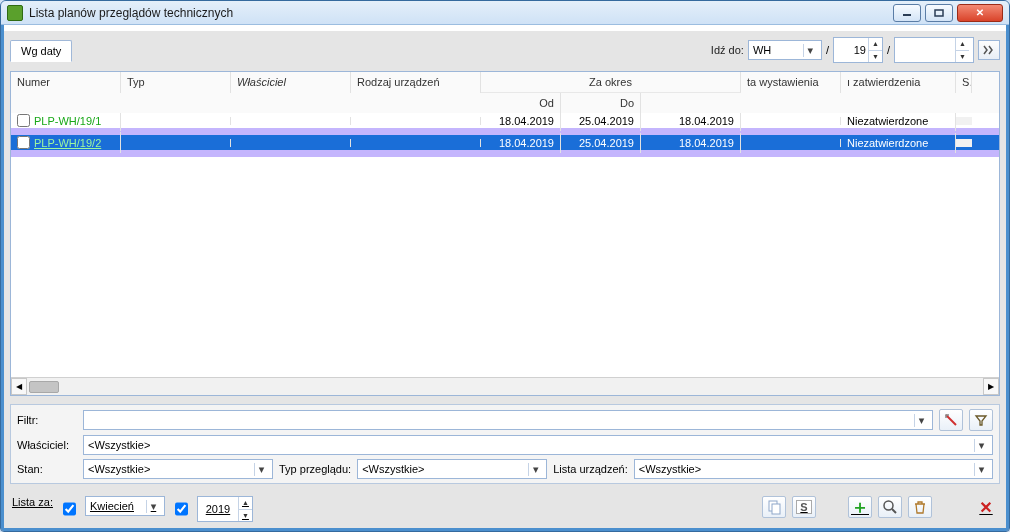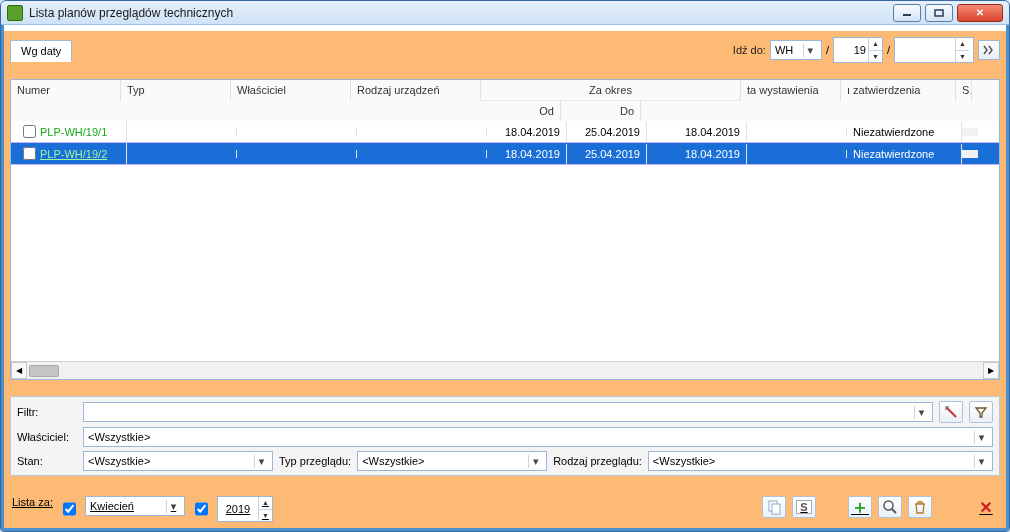--- a/index.html
+++ b/index.html
@@ -33,23 +33,23 @@
     border-radius: 3px;
     border: 1px solid #5a7da6;
     display:flex; align-items:center; justify-content:center;
     background: linear-gradient(#f7fbff,#d3e4f6);
     color:#2a3d55;
   }
   .win-btn.close { background: linear-gradient(#f38a74,#d9432a); border-color:#9c2b17; color:#fff; width:46px; }
   .win-btn.close .x { font-weight:bold; font-size:10px;}
   .content-frame {
     position:absolute; top:30px; left:3px; right:3px; bottom:3px;
-    background:#fdba74;
+    background:#e5e5e5;
     padding:6px;
-    display:flex; flex-direction:column; gap:16px;
+    display:flex; flex-direction:column; gap:8px;
   }
   
   .row { display:flex; align-items:center; gap:6px; }
   .tab {
     border:1px solid #a0b8d8; border-bottom:1px solid #fff;
     background:#fff;
     padding:4px 10px;
     border-radius:2px 2px 0 0;
     position:relative; top:1px;
   }
@@ -76,21 +76,21 @@
   
   .grid-wrap {
     flex:1; border:1px solid #9cb6d8; background:#fff;
     display:flex; flex-direction:column; overflow:hidden;
   }
   .gcols { grid-template-columns: 110px 110px 120px 130px 80px 80px 100px 100px 115px 16px; }
   .gh, .gc { border-right:1px solid #e2e2e2; padding:4px 6px; white-space:nowrap; overflow:hidden; text-overflow:ellipsis; }
   .gh { color:#333; }
   .gh-group { grid-column: span 2; text-align:center; border-bottom:1px solid #e8e8e8; }
   .grid-body { flex:1; overflow:auto; position:relative; }
-  .grow { display:grid; height:22px; align-items:center; border-bottom:1px solid #c4b5fd;padding-left:6px; }
+  .grow { display:grid; height:22px; align-items:center; border-bottom:7px solid #c4b5fd; }
   .grow .gc { font-size:11px; }
   .grow .num { color:#18a818; display:flex; align-items:center; gap:4px; }
   .grow input[type=checkbox]{ margin:0; }
   .grow.sel { background:#1a6ed8; color:#fff; }
   .grow.sel .num { color:#9ef79e;text-decoration:underline; }
   .right-align { text-align:right; }
   .hscroll {
     height:18px; border-top:1px solid #d0d0d0;
     display:flex; align-items:center; background:#f1f1f1;
   }
@@ -139,21 +139,21 @@
       </div>
     </div>
   </div>
 
   <div class="content-frame">
 
     <div class="row">
       <div class="tab">Wg daty</div>
       <div class="goto-bar">
         <span class="lbl">Idź do:</span>
-        <div class="combo sel" style="width:52px">
+        <div class="combo sel" style="width:74px">
           <span>WH</span>
           <span class="caret">▾</span>
         </div>
         <span>/</span>
         <div class="spinner">
           <input value="19" style="">
           <div class="spinbtns">
               <div>▲</div>
               <div>▼</div>
             </div>
@@ -171,21 +171,21 @@
               <path d="M1 1 L4 5 L1 9 M6 1 L9 5 L6 9" fill="none" stroke="#555" stroke-width="1.5"></path>
             </svg>
         </div>
       </div>
     </div>
 
     <div class="grid-wrap">
       <div style="display:grid; grid-template-columns: 110px 110px 120px 130px 160px 100px 100px 115px 16px; background:#fafafa; border-bottom:0;">
         <div class="gh" style="grid-row: span 2;">Numer</div>
         <div class="gh" style="grid-row: span 2;">Typ</div>
-        <div class="gh" style="grid-row: span 2;">Właściciel</div>
+        <div class="gh" style="grid-row: span 2; font-style: italic;">Właściciel</div>
         <div class="gh" style="grid-row: span 2;">Rodzaj urządzeń</div>
         <div class="gh gh-group">Za okres</div>
         <div class="gh" style="grid-row: span 2;">ta wystawienia</div>
         <div class="gh" style="grid-row: span 2;">ı zatwierdzenia</div>
         <div class="gh" style="grid-row: span 2;">Stan</div>
         <div class="gh vscroll-col" style="padding:0; grid-row: span 2; position:relative;">
           
         </div>
 
         <div style="display:grid; grid-template-columns:80px 80px; grid-column:5;">
@@ -265,32 +265,32 @@
         <span class="flabel">Stan:</span>
         <div class="combo-wide" style="width:190px">
           <span>&lt;Wszystkie&gt;</span>
           <span class="caret">▾</span>
         </div>
         <span>Typ przeglądu:</span>
         <div class="combo-wide" style="width:190px">
           <span>&lt;Wszystkie&gt;</span>
           <span class="caret">▾</span>
         </div>
-        <span>Rodzaj przeglądu:</span>
+        <span>Lista urządzeń:</span>
         <div class="combo-wide stretch">
           <span>&lt;Wszystkie&gt;</span>
           <span class="caret">▾</span>
         </div>
       </div>
     </div>
 
     <div class="action-row">
       <span>Lista za:</span>
       <input type="checkbox" checked="" style="">
-      <div class="combo-wide" style="width:100px">
+      <div class="combo-wide" style="width:80px">
         <span>Kwiecień</span>
         <span class="caret">▾</span>
       </div>
       <input type="checkbox" checked="" style="">
       <div class="spinner">
         <input style="width: 40px; text-align: center;" value="2019">
         <div class="spinbtns">
             <div>▲</div>
             <div>▼</div>
           </div>

